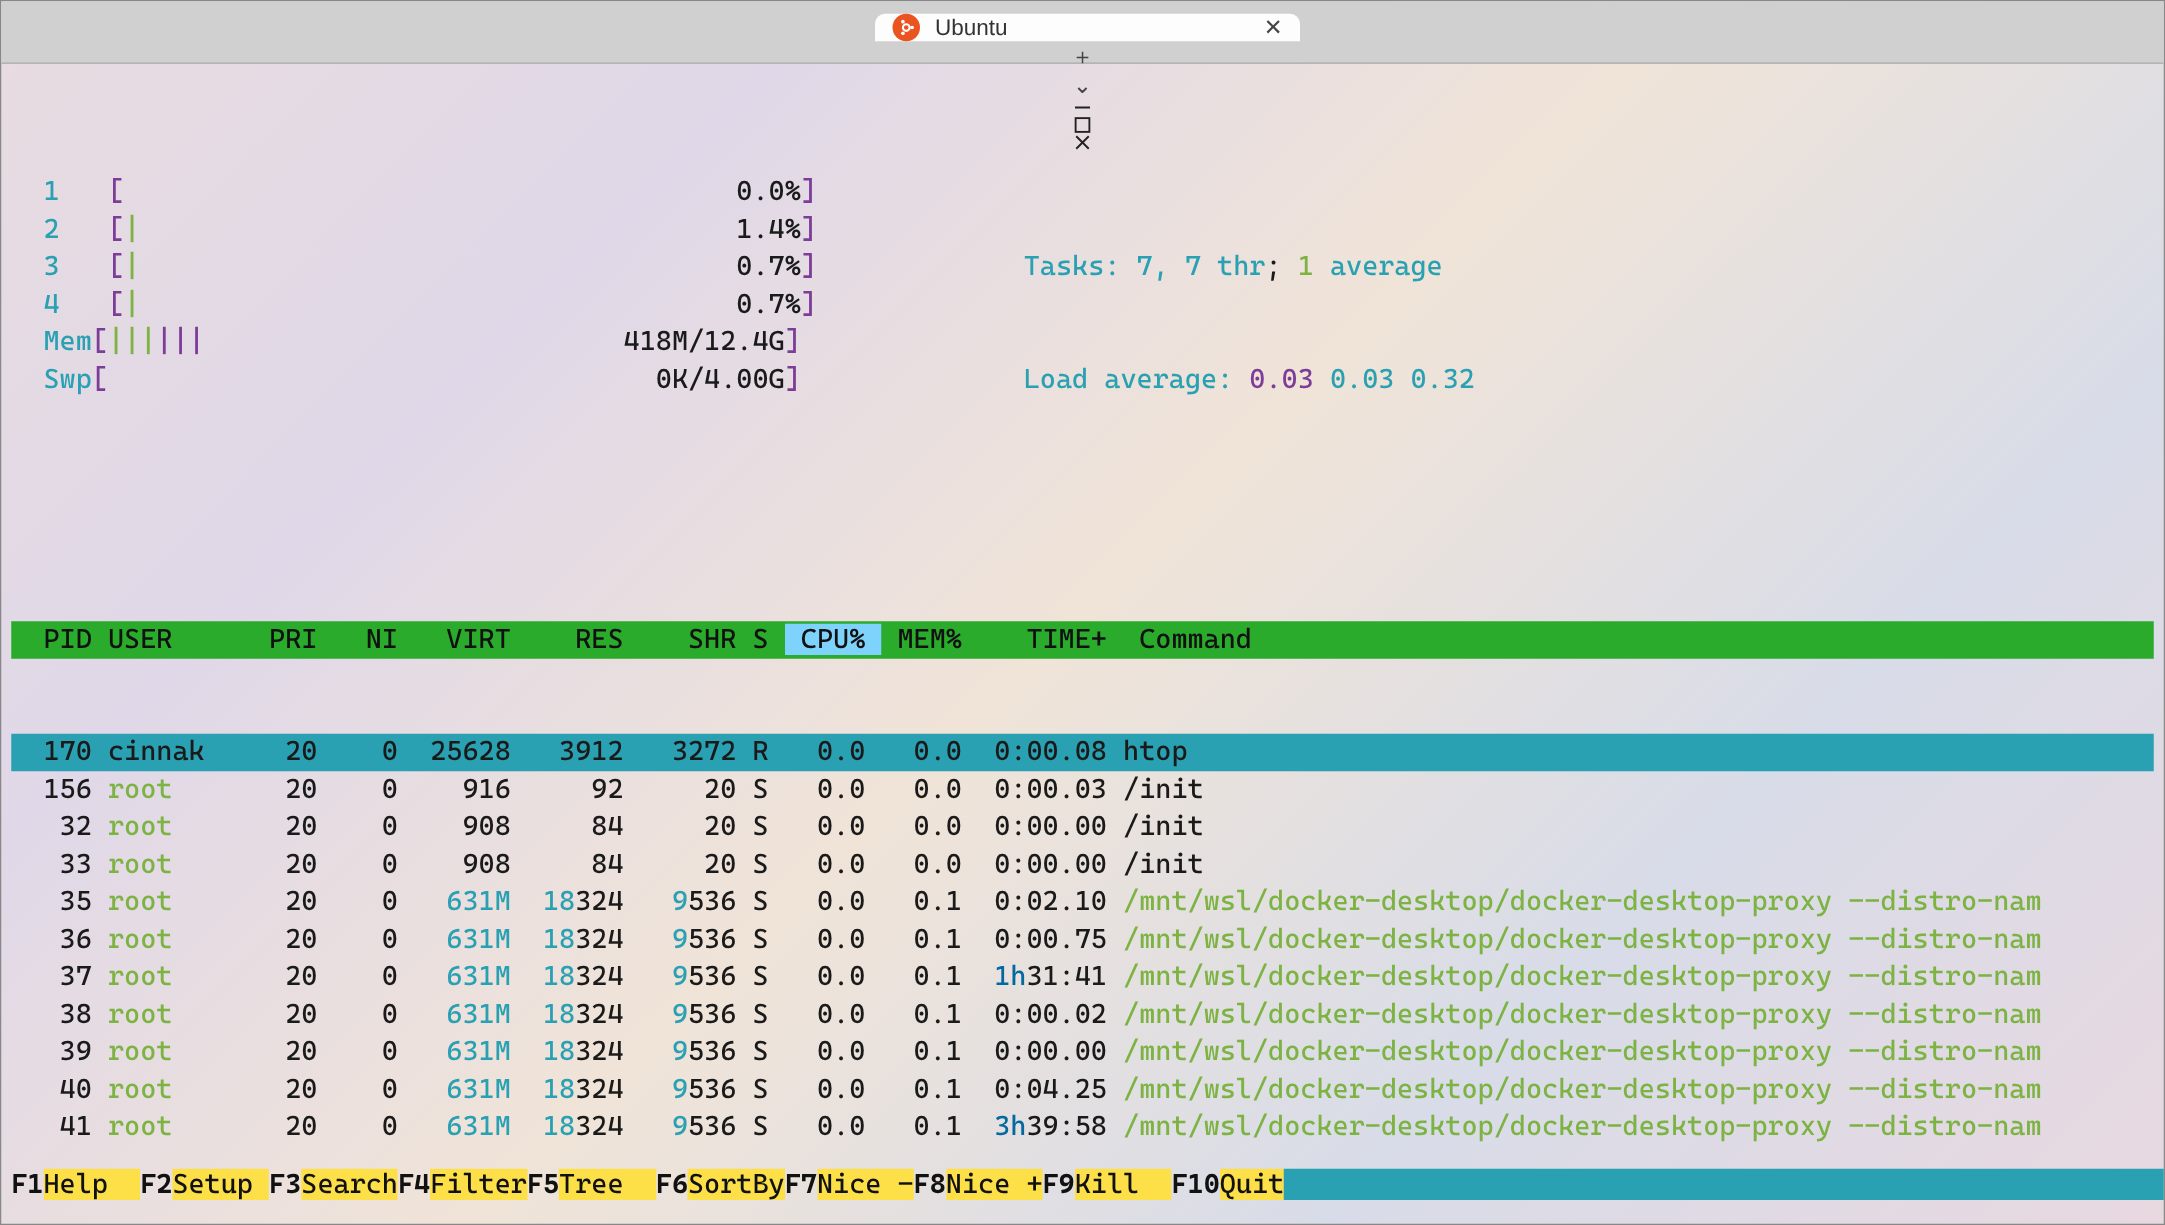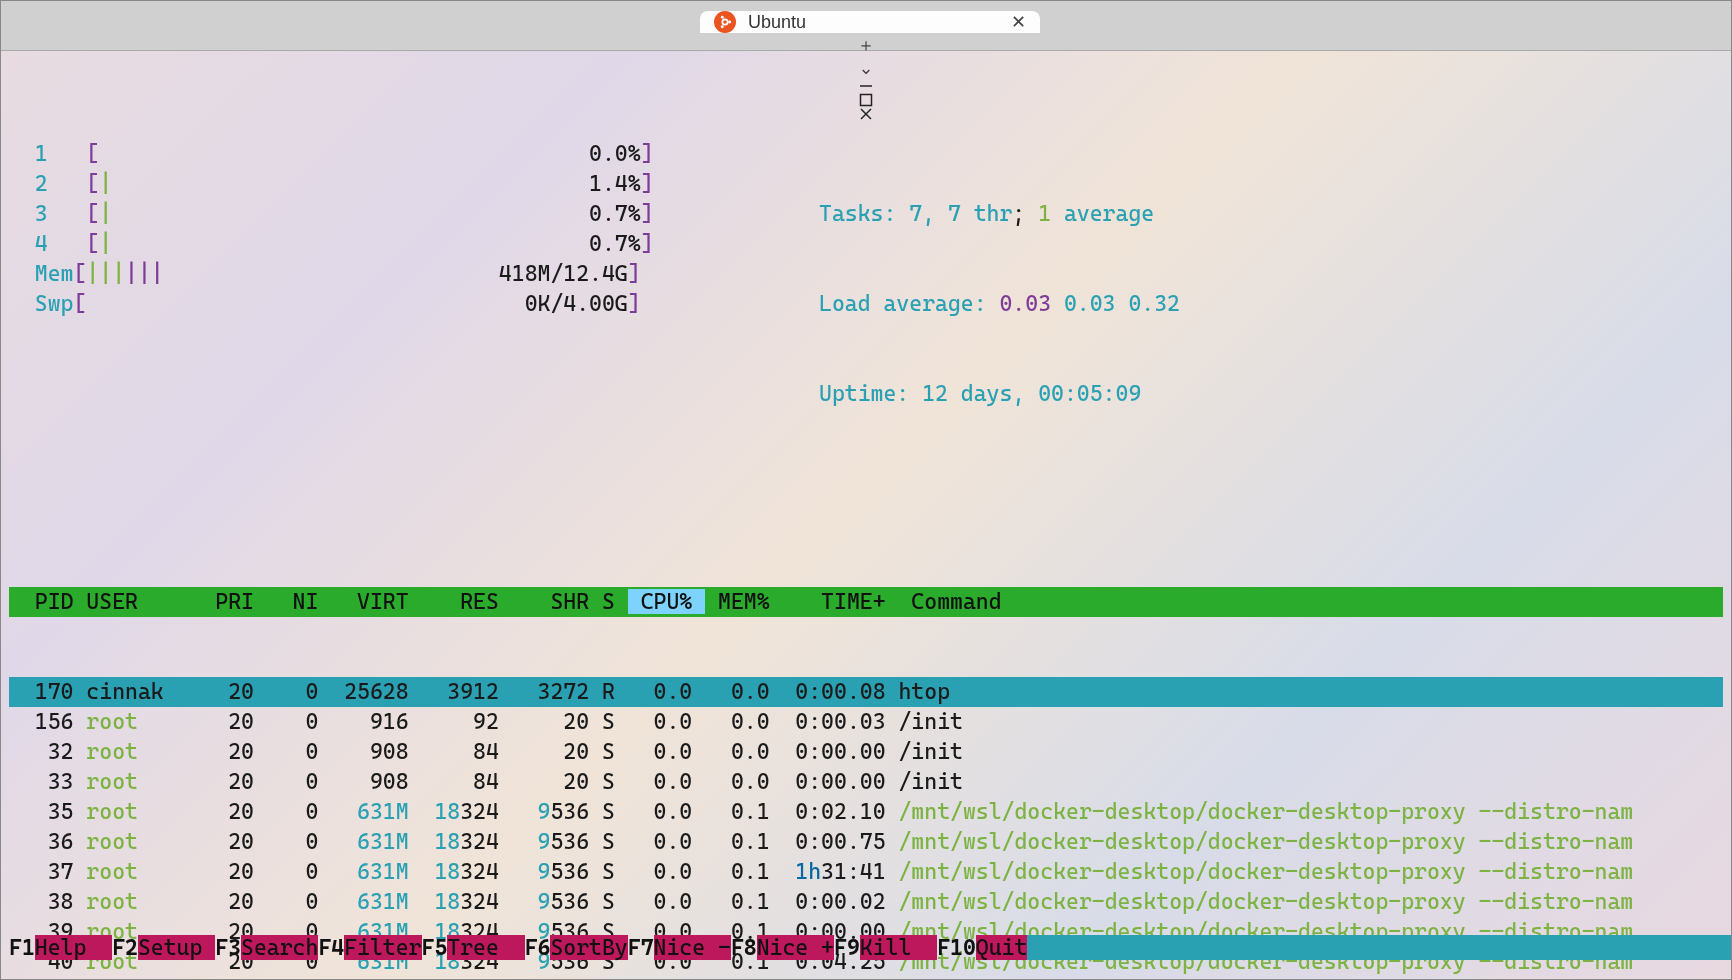--- a/index.html
+++ b/index.html
@@ -84,21 +84,21 @@
 
 
 .footer {
   position: absolute;
   bottom: 14px;
   left: 8px;
   right: 8px;
   height: 30px;
   white-space: pre;
 }
-.footer .flbl { background: #be185d; color: #111; display:inline-block; }
+.footer .flbl { background: #fde047; color: #111; display:inline-block; }
 .footer .fkey { color: #111; font-weight: bold; }
 .footer .fill { background: #2aa1b3; display:inline-block; }
 </style>
 </head>
 <body>
 
 <div class="titlebar">
   <div class="tab">
     <span class="tab-icon">
       <svg viewBox="0 0 24 24">
@@ -132,21 +132,20 @@
       </svg>
     </div>
 </div>
 
 <div class="term">
   <div class="meters">
     <div class="meters-left" id="meters-left"><div class="meter-line">  <span class="cyan">1</span>   <span class="purple">[</span><span class="green"></span><span class="black">                                      0.0%</span><span class="purple">]</span></div><div class="meter-line">  <span class="cyan">2</span>   <span class="purple">[</span><span class="green">|</span><span class="black">                                     1.4%</span><span class="purple">]</span></div><div class="meter-line">  <span class="cyan">3</span>   <span class="purple">[</span><span class="green">|</span><span class="black">                                     0.7%</span><span class="purple">]</span></div><div class="meter-line">  <span class="cyan">4</span>   <span class="purple">[</span><span class="green">|</span><span class="black">                                     0.7%</span><span class="purple">]</span></div><div class="meter-line">  <span class="cyan">Mem</span><span class="purple">[</span><span class="green">|||</span><span class="purple">|||</span><span class="black">                          418M/12.4G</span><span class="purple">]</span></div><div class="meter-line">  <span class="cyan">Swp</span><span class="purple">[</span><span class="black">                                  0K/4.00G</span><span class="purple">]</span></div></div>
     <div class="meters-right">
       <div class="meter-line"><span class="cyan">Tasks: </span><span class="cyan">7</span><span class="cyan">, </span><span class="cyan">7</span><span class="cyan"> thr</span><span class="black">; </span><span class="green">1</span><span class="cyan"> average</span></div>
       <div class="meter-line"><span class="cyan">Load average: </span><span class="purple">0.03</span> <span class="cyan">0.03</span> <span class="cyan">0.32</span></div>
-      <div class="meter-line"><span class="cyan">Uptime: </span><span class="cyan">12 days, 00:05:09</span></div>
     </div>
   </div>
 
   <div class="hdr" id="header-row">  PID USER      PRI   NI   VIRT    RES    SHR S <span class="hl"> CPU% </span> MEM%    TIME+  Command</div>
   <div class="proc-table" id="proc-table"><div class="row selected"><span class="black">  170</span> <span class="black">cinnak   </span><span class="black">  20</span> <span class="black">   0</span> <span class="black"> 25628</span> <span class="black">  3912</span> <span class="black">  3272</span> <span class="black">R</span> <span class="black">  0.0</span> <span class="black">  0.0</span> <span class="black"> 0:00.08</span> <span class="black">htop</span></div><div class="row"><span class="black">  156</span> <span class="green">root     </span><span class="black">  20</span> <span class="black">   0</span> <span class="black">   916</span> <span class="black">    92</span> <span class="black">    20</span> <span class="black">S</span> <span class="black">  0.0</span> <span class="black">  0.0</span> <span class="black"> 0:00.03</span> <span class="black">/init</span></div><div class="row"><span class="black">   32</span> <span class="green">root     </span><span class="black">  20</span> <span class="black">   0</span> <span class="black">   908</span> <span class="black">    84</span> <span class="black">    20</span> <span class="black">S</span> <span class="black">  0.0</span> <span class="black">  0.0</span> <span class="black"> 0:00.00</span> <span class="black">/init</span></div><div class="row"><span class="black">   33</span> <span class="green">root     </span><span class="black">  20</span> <span class="black">   0</span> <span class="black">   908</span> <span class="black">    84</span> <span class="black">    20</span> <span class="black">S</span> <span class="black">  0.0</span> <span class="black">  0.0</span> <span class="black"> 0:00.00</span> <span class="black">/init</span></div><div class="row"><span class="black">   35</span> <span class="green">root     </span><span class="black">  20</span> <span class="black">   0</span> <span class="cyan">  631M</span> <span class="black"> </span><span class="cyan">18</span><span class="black">324</span> <span class="black">  </span><span class="cyan">9</span><span class="black">536</span> <span class="black">S</span> <span class="black">  0.0</span> <span class="black">  0.1</span> <span class="black"> 0:02.10</span> <span class="green">/mnt/wsl/docker-desktop/docker-desktop-proxy --distro-nam</span></div><div class="row"><span class="black">   36</span> <span class="green">root     </span><span class="black">  20</span> <span class="black">   0</span> <span class="cyan">  631M</span> <span class="black"> </span><span class="cyan">18</span><span class="black">324</span> <span class="black">  </span><span class="cyan">9</span><span class="black">536</span> <span class="black">S</span> <span class="black">  0.0</span> <span class="black">  0.1</span> <span class="black"> 0:00.75</span> <span class="green">/mnt/wsl/docker-desktop/docker-desktop-proxy --distro-nam</span></div><div class="row"><span class="black">   37</span> <span class="green">root     </span><span class="black">  20</span> <span class="black">   0</span> <span class="cyan">  631M</span> <span class="black"> </span><span class="cyan">18</span><span class="black">324</span> <span class="black">  </span><span class="cyan">9</span><span class="black">536</span> <span class="black">S</span> <span class="black">  0.0</span> <span class="black">  0.1</span> <span class="black"> </span><span class="orange">1h</span><span class="black">31:41</span> <span class="green">/mnt/wsl/docker-desktop/docker-desktop-proxy --distro-nam</span></div><div class="row"><span class="black">   38</span> <span class="green">root     </span><span class="black">  20</span> <span class="black">   0</span> <span class="cyan">  631M</span> <span class="black"> </span><span class="cyan">18</span><span class="black">324</span> <span class="black">  </span><span class="cyan">9</span><span class="black">536</span> <span class="black">S</span> <span class="black">  0.0</span> <span class="black">  0.1</span> <span class="black"> 0:00.02</span> <span class="green">/mnt/wsl/docker-desktop/docker-desktop-proxy --distro-nam</span></div><div class="row"><span class="black">   39</span> <span class="green">root     </span><span class="black">  20</span> <span class="black">   0</span> <span class="cyan">  631M</span> <span class="black"> </span><span class="cyan">18</span><span class="black">324</span> <span class="black">  </span><span class="cyan">9</span><span class="black">536</span> <span class="black">S</span> <span class="black">  0.0</span> <span class="black">  0.1</span> <span class="black"> 0:00.00</span> <span class="green">/mnt/wsl/docker-desktop/docker-desktop-proxy --distro-nam</span></div><div class="row"><span class="black">   40</span> <span class="green">root     </span><span class="black">  20</span> <span class="black">   0</span> <span class="cyan">  631M</span> <span class="black"> </span><span class="cyan">18</span><span class="black">324</span> <span class="black">  </span><span class="cyan">9</span><span class="black">536</span> <span class="black">S</span> <span class="black">  0.0</span> <span class="black">  0.1</span> <span class="black"> 0:04.25</span> <span class="green">/mnt/wsl/docker-desktop/docker-desktop-proxy --distro-nam</span></div><div class="row"><span class="black">   41</span> <span class="green">root     </span><span class="black">  20</span> <span class="black">   0</span> <span class="cyan">  631M</span> <span class="black"> </span><span class="cyan">18</span><span class="black">324</span> <span class="black">  </span><span class="cyan">9</span><span class="black">536</span> <span class="black">S</span> <span class="black">  0.0</span> <span class="black">  0.1</span> <span class="black"> </span><span class="orange">3h</span><span class="black">39:58</span> <span class="green">/mnt/wsl/docker-desktop/docker-desktop-proxy --distro-nam</span></div></div>
 </div>
 
 <div class="footer" id="footer"><span class="fkey">F1</span><span class="flbl">Help  </span><span class="fkey">F2</span><span class="flbl">Setup </span><span class="fkey">F3</span><span class="flbl">Search</span><span class="fkey">F4</span><span class="flbl">Filter</span><span class="fkey">F5</span><span class="flbl">Tree  </span><span class="fkey">F6</span><span class="flbl">SortBy</span><span class="fkey">F7</span><span class="flbl">Nice -</span><span class="fkey">F8</span><span class="flbl">Nice +</span><span class="fkey">F9</span><span class="flbl">Kill  </span><span class="fkey">F10</span><span class="flbl">Quit</span><span class="fill">                                                            </span></div>
 
 </body></html>

